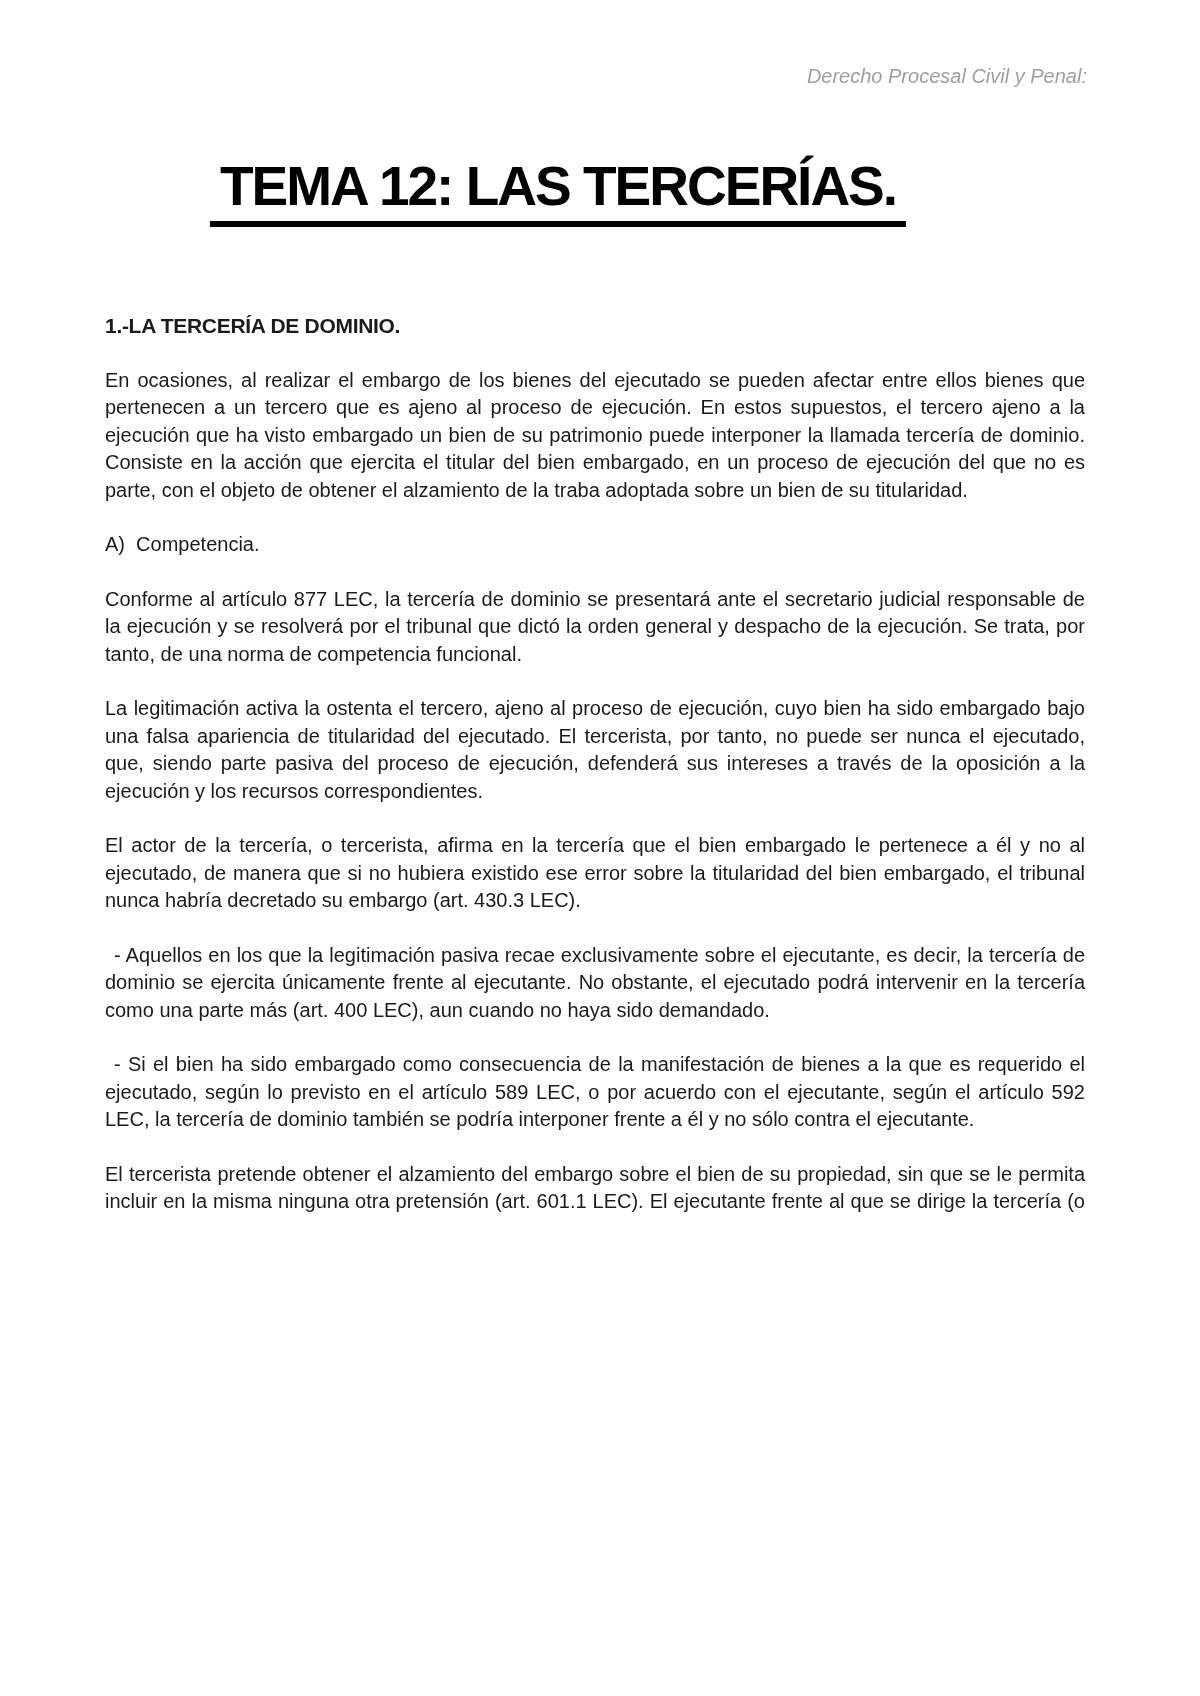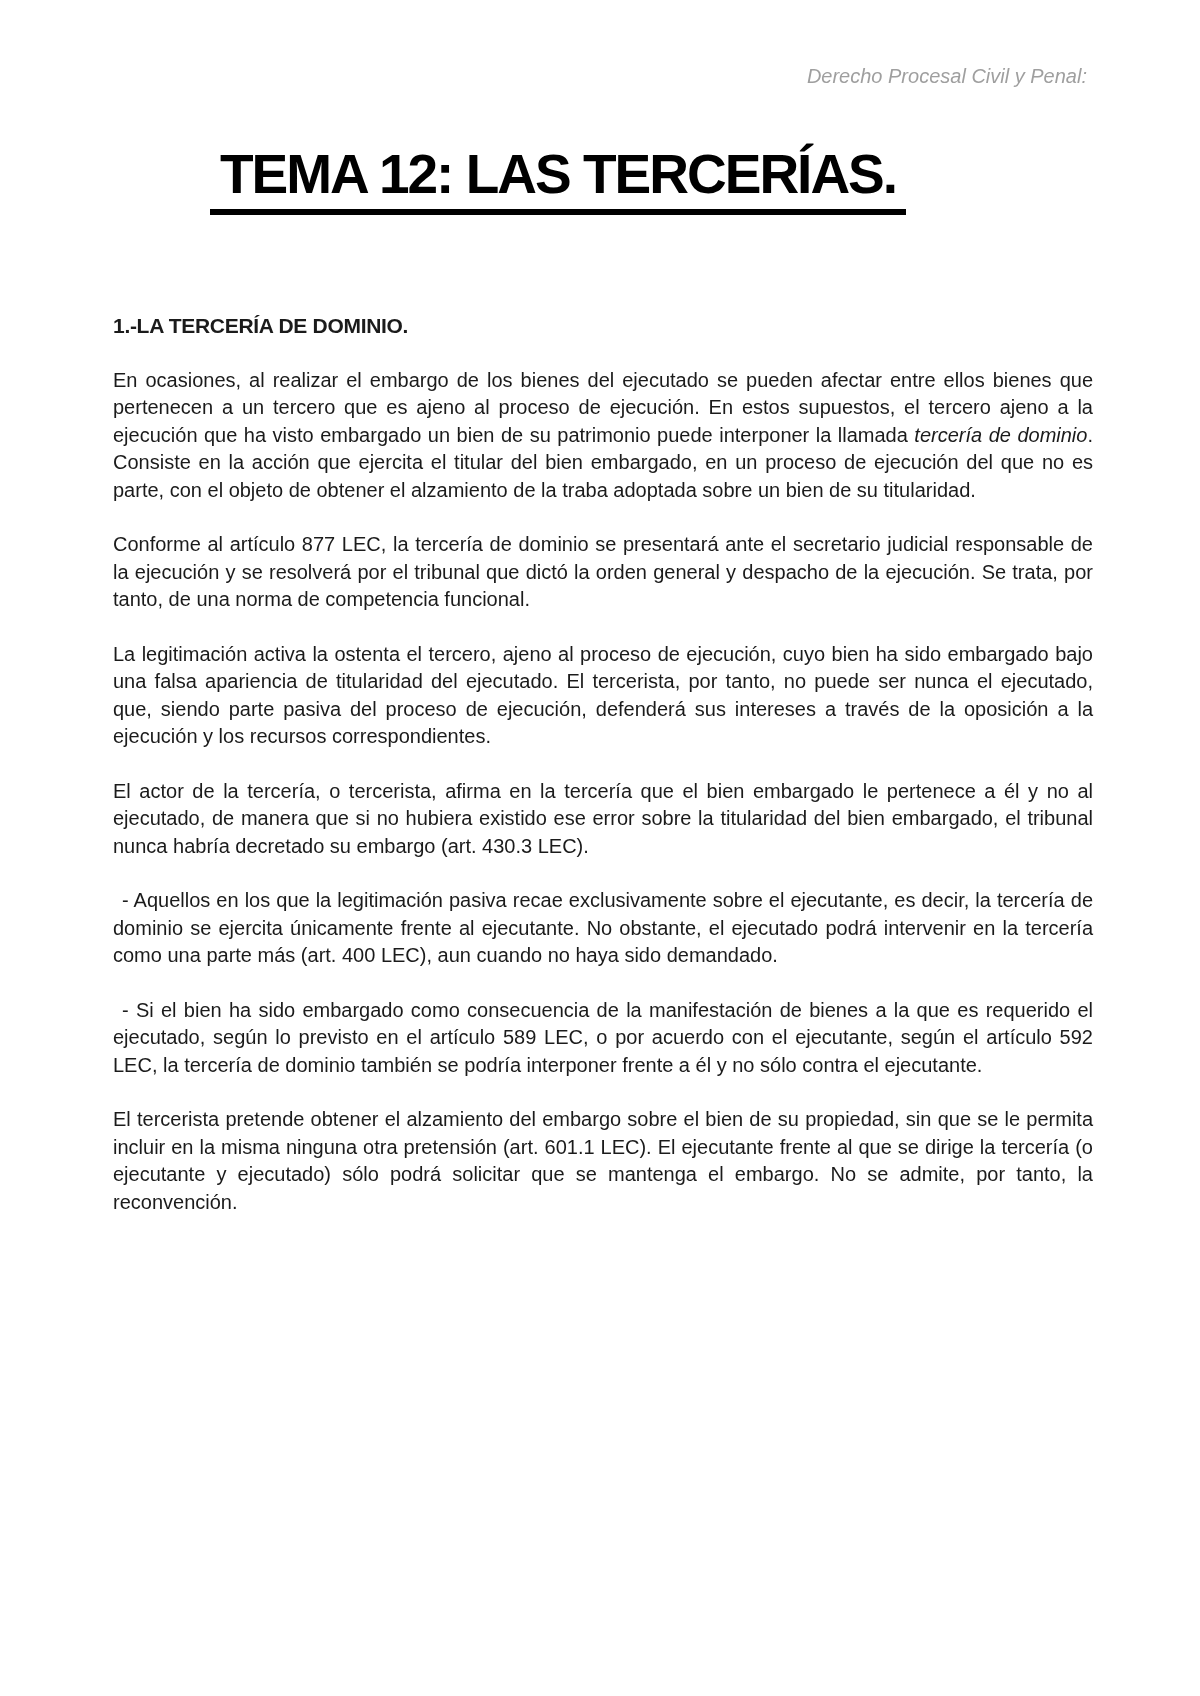--- a/index.html
+++ b/index.html
@@ -26,50 +26,49 @@
     position: absolute;
     top: 141px;
     left: 0;
     width: 100%;
     text-align: center;
   }
   .doc-title {
     display: inline-block;
     position: relative;
     left: -42px;
-    margin: 0;
+    margin: 12px;
     font-size: 55px;
     font-weight: 800;
     letter-spacing: -2px;
     line-height: 1.2;
     color: var(--title, #000000);
     border-bottom: 6px solid var(--title, #000000);
     padding: 0 10px 2px 10px;
     white-space: nowrap;
   }
   .content {
     position: absolute;
     top: 312px;
     left: 105px;
     width: 980px;
     font-size: 20px;
     line-height: 27.5px;
     text-align: justify;
-    margin-left: 8px;
   }
   .content p { margin: 0 0 27px 0; }
   .h-main {
     font-weight: bold;
     font-size: 21px;
     letter-spacing: -0.3px;
     text-align: left;
   }
   .sub { text-align: left; }
   .hang { text-indent: 9px; }
-  .it { font-style: italic; }
+  .it { }
   .page-number {
     position: absolute;
     top: 1575px;
     left: 0;
     width: 100%;
     text-align: center;
     font-size: 20px;
     color: var(--text, #1b1b1b);
   }
 </style>
@@ -84,20 +83,21 @@
 
   <div class="title-row">
     <h1 class="doc-title">TEMA 12: LAS TERCERÍAS.</h1>
   </div>
 
   <div class="content">
     <p class="h-main">1.-LA TERCERÍA DE DOMINIO.</p>
 
     <p class="para"><span>En ocasiones, al realizar el embargo de los bienes del ejecutado se pueden afectar entre ellos bienes que pertenecen a un tercero que es ajeno al proceso de ejecución. En estos supuestos, el tercero ajeno a la ejecución que ha visto embargado un bien de su patrimonio puede interponer la llamada </span><span class="it">tercería de dominio</span><span>. Consiste en la acción que ejercita el titular del bien embargado, en un proceso de ejecución del que no es parte, con el objeto de obtener el alzamiento de la traba adoptada sobre un bien de su titularidad.</span></p>
 
+    <p class="sub">A)&nbsp; Competencia.</p>
     <p class="para">Conforme al artículo 877 LEC, la tercería de dominio se presentará ante el secretario judicial responsable de la ejecución y se resolverá por el tribunal que dictó la orden general y despacho de la ejecución. Se trata, por tanto, de una norma de competencia funcional.</p>
 
     <p class="para">La legitimación activa la ostenta el tercero, ajeno al proceso de ejecución, cuyo bien ha sido embargado bajo una falsa apariencia de titularidad del ejecutado. El tercerista, por tanto, no puede ser nunca el ejecutado, que, siendo parte pasiva del proceso de ejecución, defenderá sus intereses a través de la oposición a la ejecución y los recursos correspondientes.</p>
     <p class="para">El actor de la tercería, o tercerista, afirma en la tercería que el bien embargado le pertenece a él y no al ejecutado, de manera que si no hubiera existido ese error sobre la titularidad del bien embargado, el tribunal nunca habría decretado su embargo (art. 430.3 LEC).</p>
     <p class="para hang">- Aquellos en los que la legitimación pasiva recae exclusivamente sobre el ejecutante, es decir, la tercería de dominio se ejercita únicamente frente al ejecutante. No obstante, el ejecutado podrá intervenir en la tercería como una parte más (art. 400 LEC), aun cuando no haya sido demandado.</p>
     <p class="para hang">- Si el bien ha sido embargado como consecuencia de la manifestación de bienes a la que es requerido el ejecutado, según lo previsto en el artículo 589 LEC, o por acuerdo con el ejecutante, según el artículo 592 LEC, la tercería de dominio también se podría interponer frente a él y no sólo contra el ejecutante.</p>
 
     <p class="para">El tercerista pretende obtener el alzamiento del embargo sobre el bien de su propiedad, sin que se le permita incluir en la misma ninguna otra pretensión (art. 601.1 LEC). El ejecutante frente al que se dirige la tercería (o ejecutante y ejecutado) sólo podrá solicitar que se mantenga el embargo. No se admite, por tanto, la reconvención.</p>
   </div>
 

